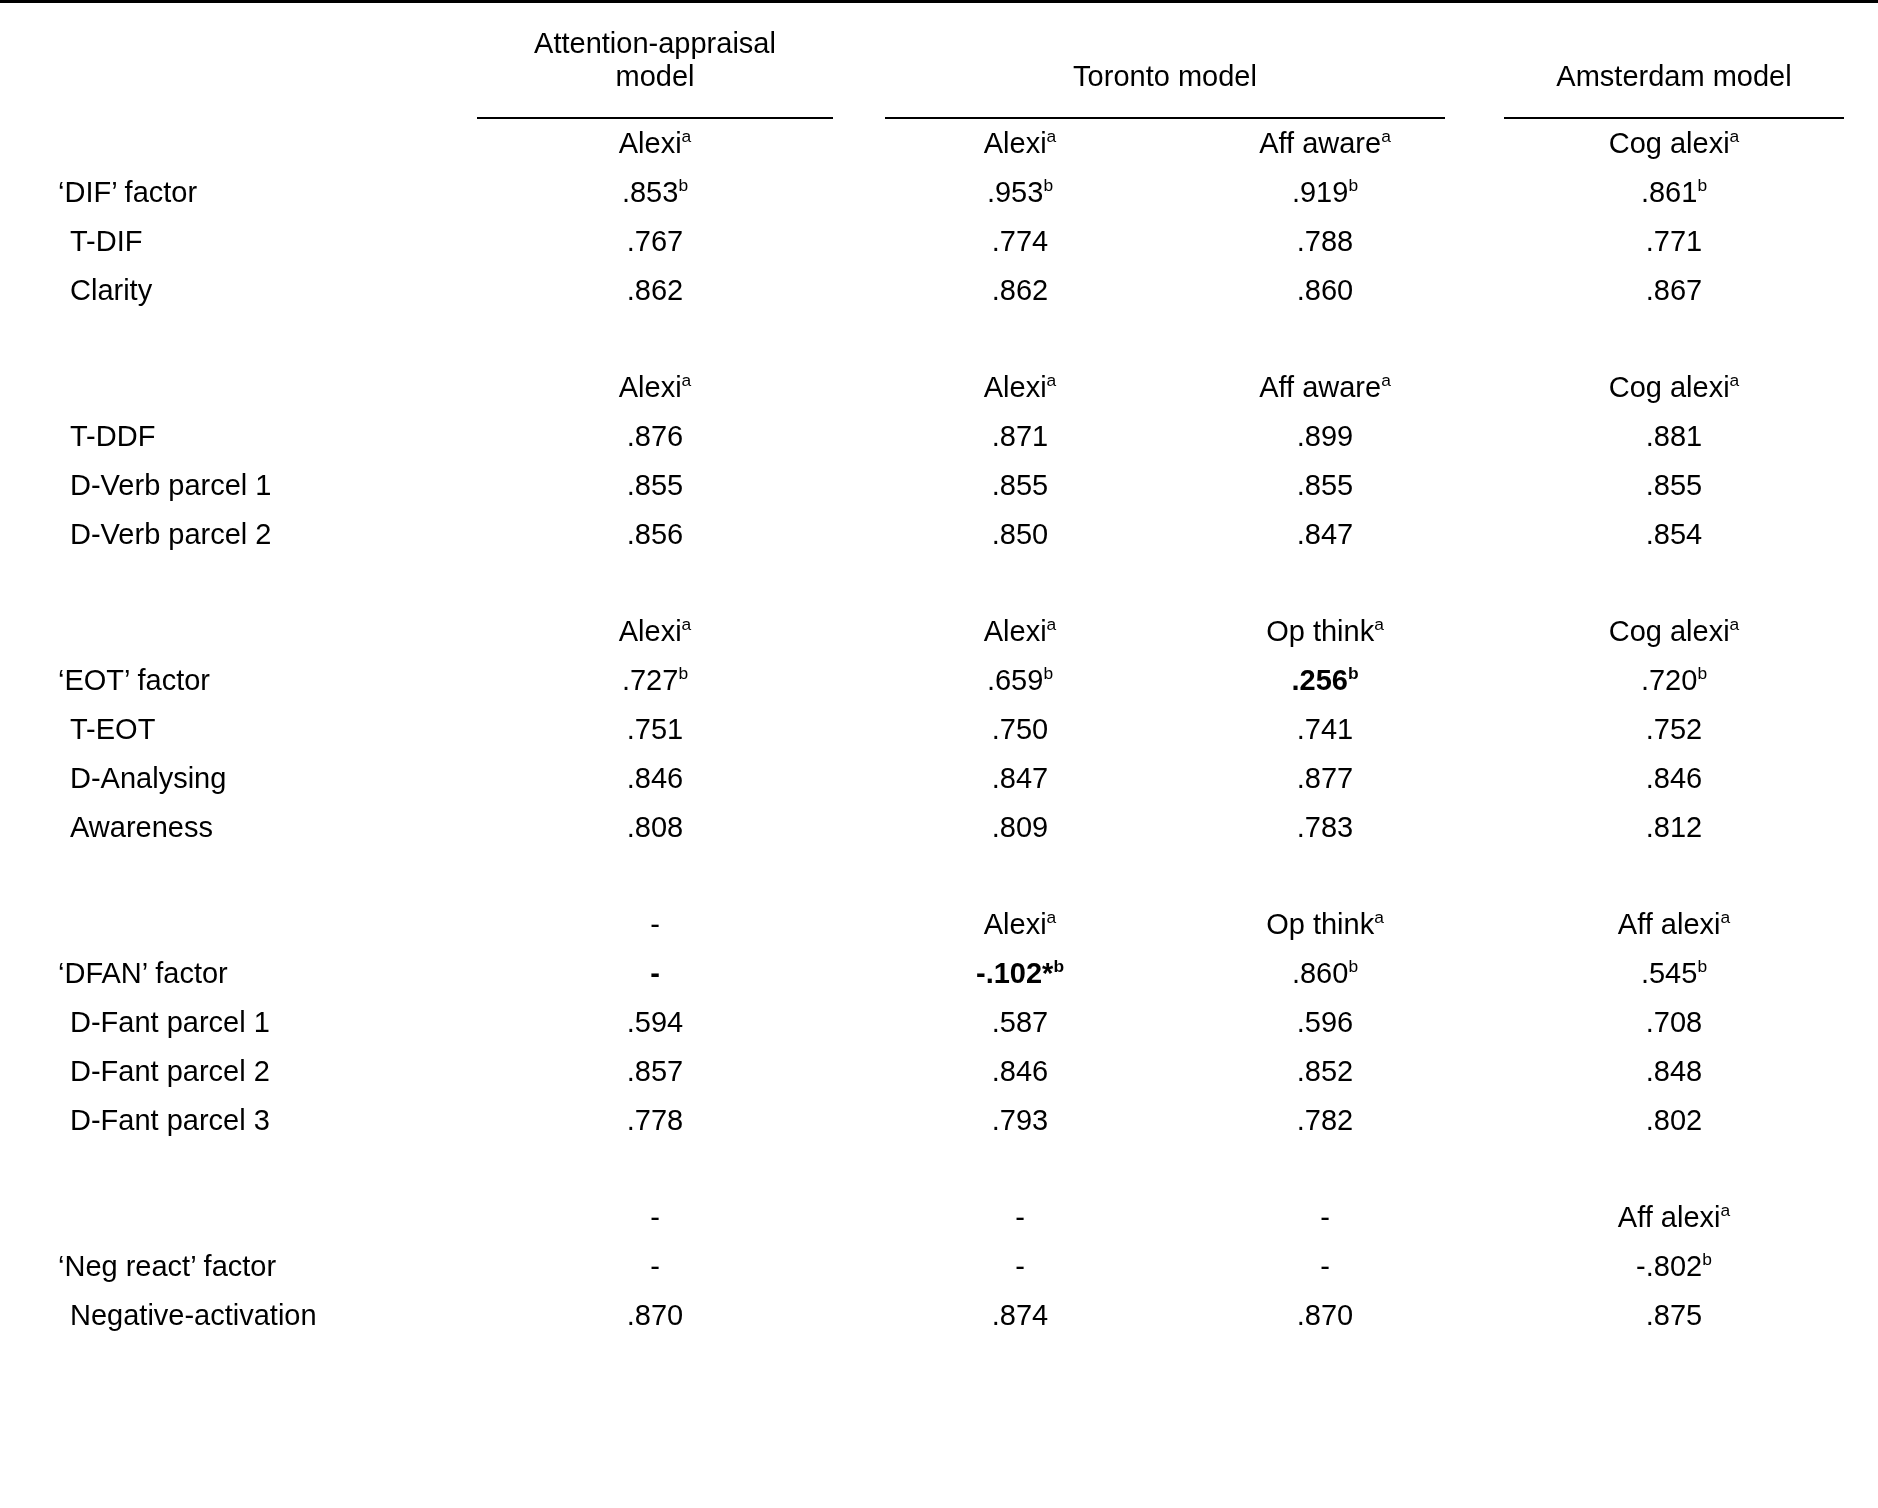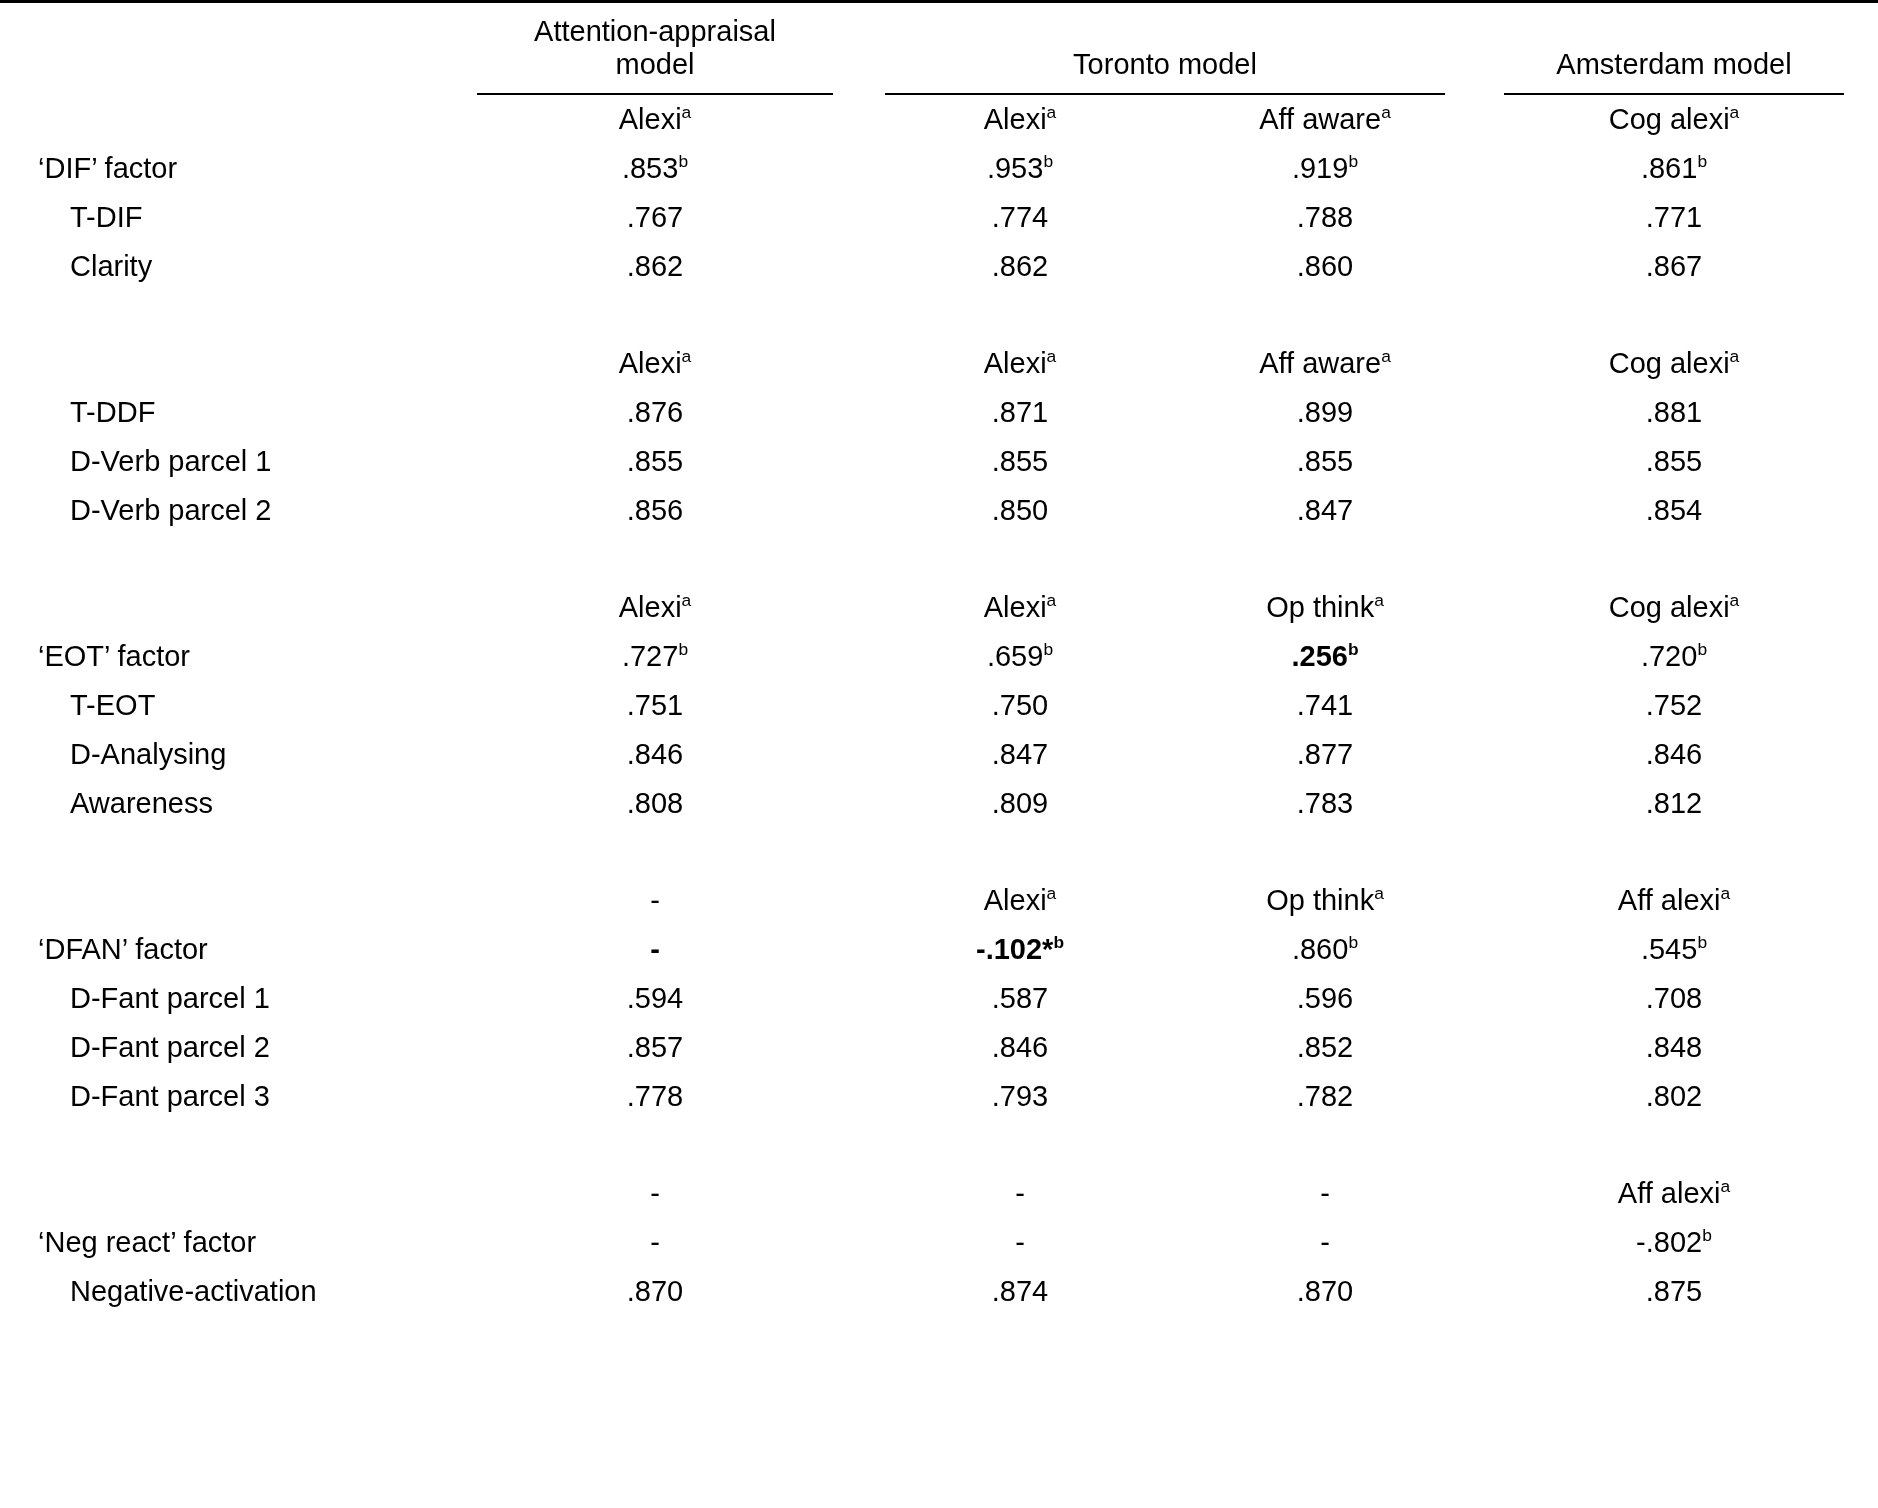--- a/index.html
+++ b/index.html
@@ -27,42 +27,42 @@
   col.c-m3    { width: 408px; }
 
   
   tr.group-row td { vertical-align: bottom; padding: 8px 0 0 0; height: 84px; }
   .gwrap {
     border-bottom: 2px solid #000;
     padding-bottom: 8px;
     margin: 0 auto;
     text-align: center;
   }
-  .gwrap .gtext { display: block; margin: 4px auto; }
+  .gwrap .gtext { display: block; margin: 16px auto; }
   .gw-attention { width: 356px; }
   .gw-attention .gtext { max-width: 300px; }
   .gw-toronto { width: 560px; }
   .gw-amsterdam { width: 340px; }
 
   
   tr.model-row td {
     height: 92px;
     vertical-align: middle;
     border-bottom: 3px solid #000;
   }
   td.stub-header {
     text-align: left;
     padding-left: 38px;
     padding-right: 30px;
   }
   td.model-h { text-align: center; }
 
   
   tbody td { height: 47px; vertical-align: middle; }
-  td.label { text-align: left; padding-left: 38px; white-space: nowrap; }
+  td.label { text-align: left; padding-left: 58px; white-space: nowrap; }
   td.label.indent { padding-left: 70px; }
   td.value { text-align: center; white-space: nowrap; }
   td.value.bold { font-weight: 700; }
   tr.spacer td { height: 46px; }
 
   sup {
     font-size: 0.60em;
     line-height: 0;
     vertical-align: super;
   }

